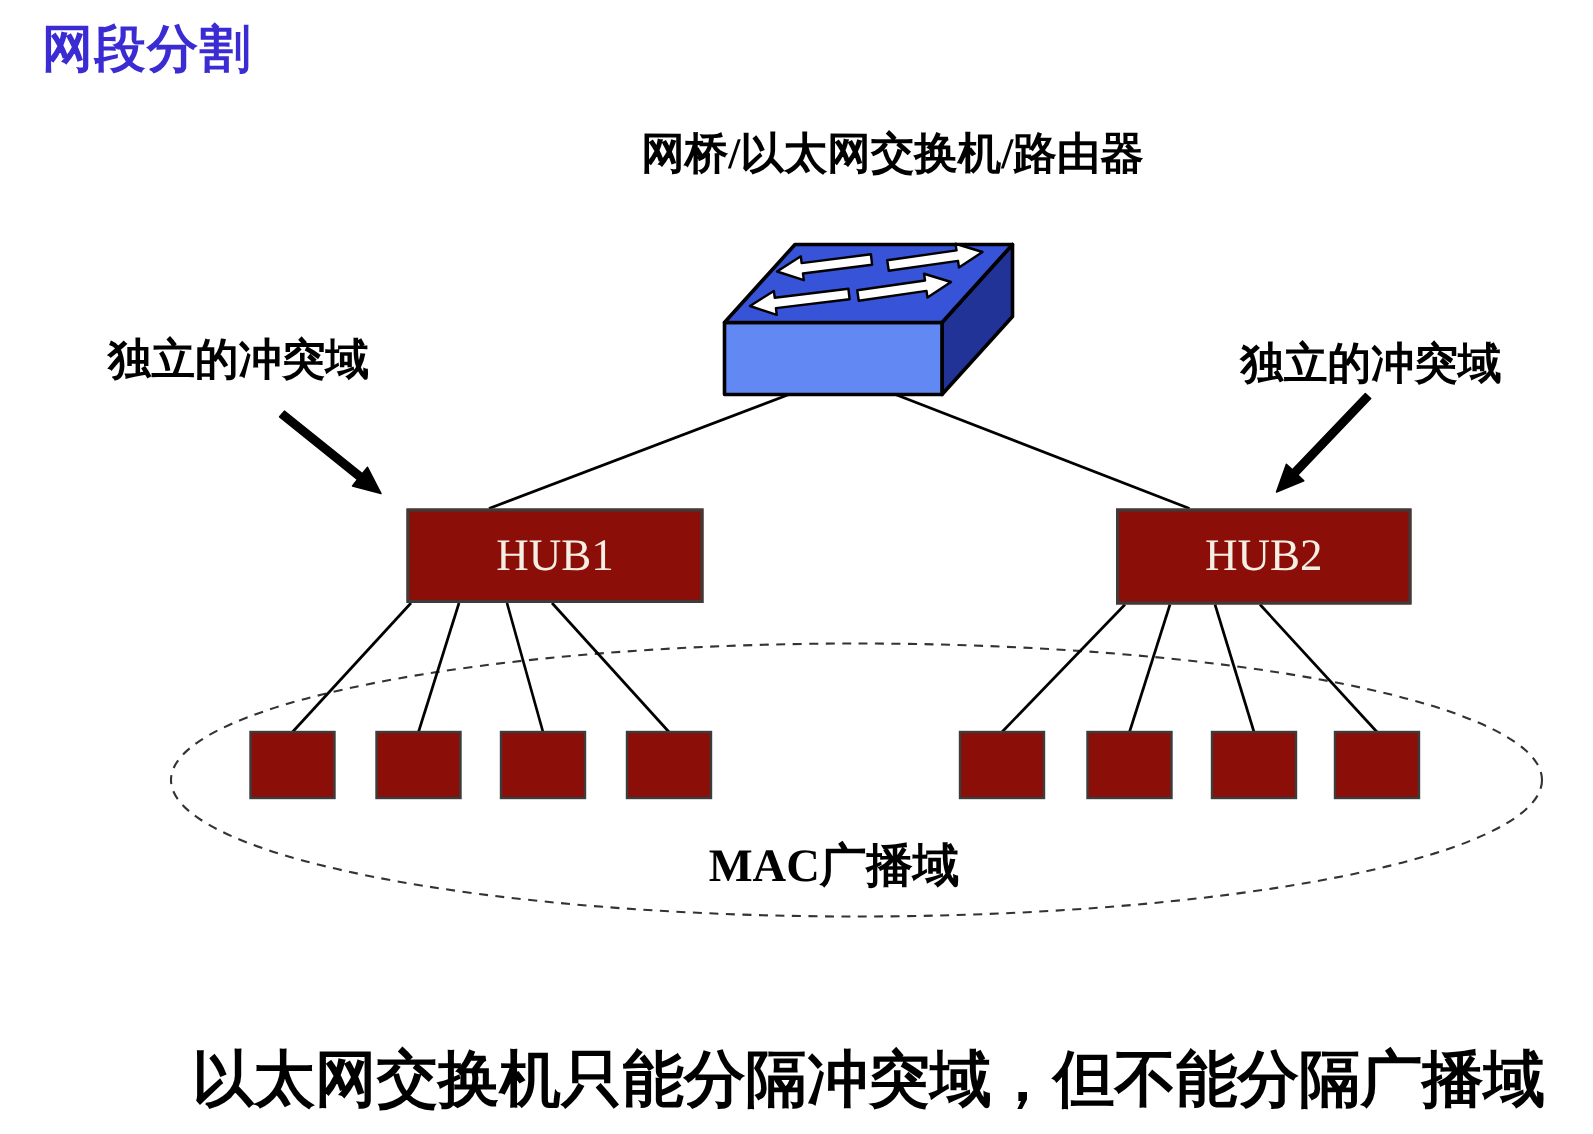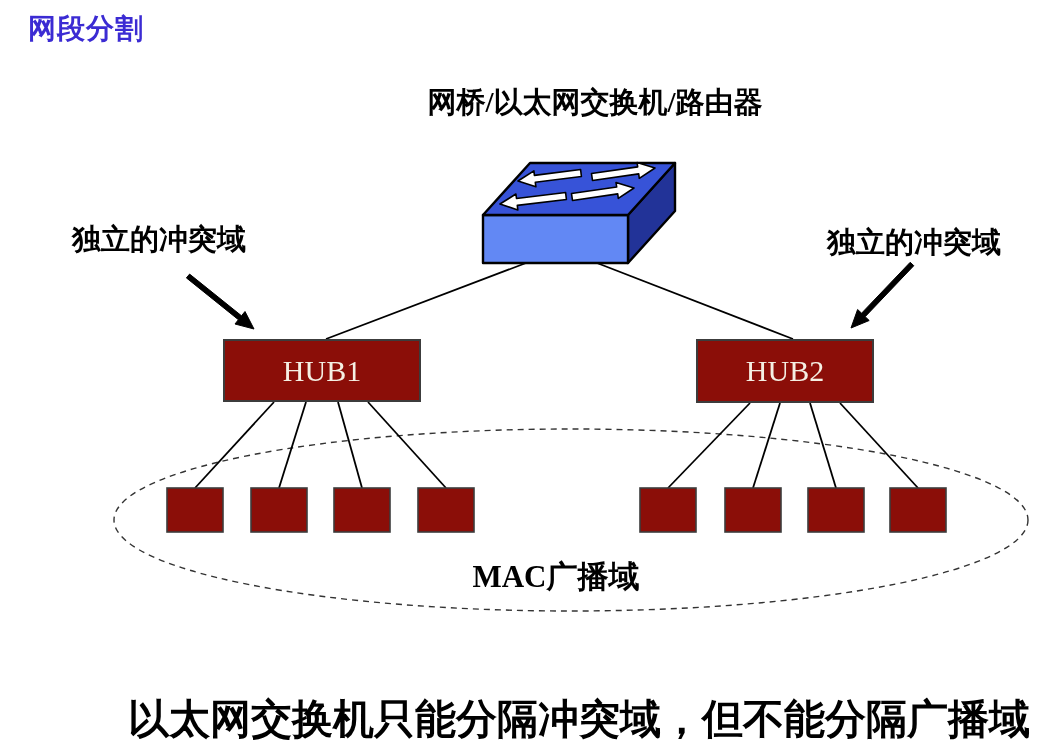--- a/index.html
+++ b/index.html
@@ -9,34 +9,35 @@
     --outline:#000000; --ellipse:#333333;
   }
   *{margin:0;padding:0;box-sizing:border-box;}
   html,body{background:#ffffff;}
   #page{
     position:relative;width:1062px;height:756px;background:#ffffff;overflow:hidden;
     font-family:"Liberation Serif","DejaVu Serif",serif;
   }
   #diagram-svg{position:absolute;left:0;top:0;z-index:1;}
   .label{position:absolute;z-index:2;color:var(--text);font-weight:bold;white-space:nowrap;}
-  #slide-title{left:28px;top:10px;font-size:28px;color:var(--title);letter-spacing:1px;}
+  #slide-title{left:28px;top:10px;font-size:34px;color:var(--title);letter-spacing:1px;}
   #device-label{left:595px;top:83px;font-size:29px;transform:translateX(-50%);}
   #collision-label-left{left:72px;top:220px;font-size:29px;}
   #collision-label-right{left:827px;top:223px;font-size:29px;}
   #broadcast-label{left:556px;top:556px;font-size:31px;transform:translateX(-50%);}
   #caption{left:579px;top:692px;font-size:41px;transform:translateX(-50%);}
   .hub-box{
     position:absolute;z-index:2;background:var(--hub-fill);
     border:2px solid #3c3c3c;display:flex;align-items:center;justify-content:center;
     color:var(--hub-text);font-size:30px;font-weight:normal;
     font-family:"Liberation Serif","DejaVu Serif",serif;
+    margin-left:48px;
   }
   #hub-box-1{left:223px;top:339px;width:198px;height:63px;}
-  #hub-box-2{left:696px;top:339px;width:178px;height:64px;}
+  #hub-box-2{left:696px;top:339px;width:197px;height:64px;}
   .link-line{stroke:var(--outline);stroke-width:1.8;}
   .sw-face{stroke:var(--outline);stroke-width:2.4;stroke-linejoin:round;}
   .sw-top{fill:var(--switch-top);}
   .sw-front{fill:var(--switch-front);}
   .sw-side{fill:var(--switch-side);}
   .sw-arrow{fill:#ffffff;stroke:var(--outline);stroke-width:1.6;stroke-linejoin:round;}
   .thick-arrow{fill:var(--outline);stroke:var(--outline);stroke-width:1;stroke-linejoin:round;}
   .host-rect{fill:var(--host-fill);stroke:#3c3c3c;stroke-width:1.6;}
   .domain-ellipse{fill:none;stroke:var(--ellipse);stroke-width:1.4;stroke-dasharray:6 5;}
 </style>

